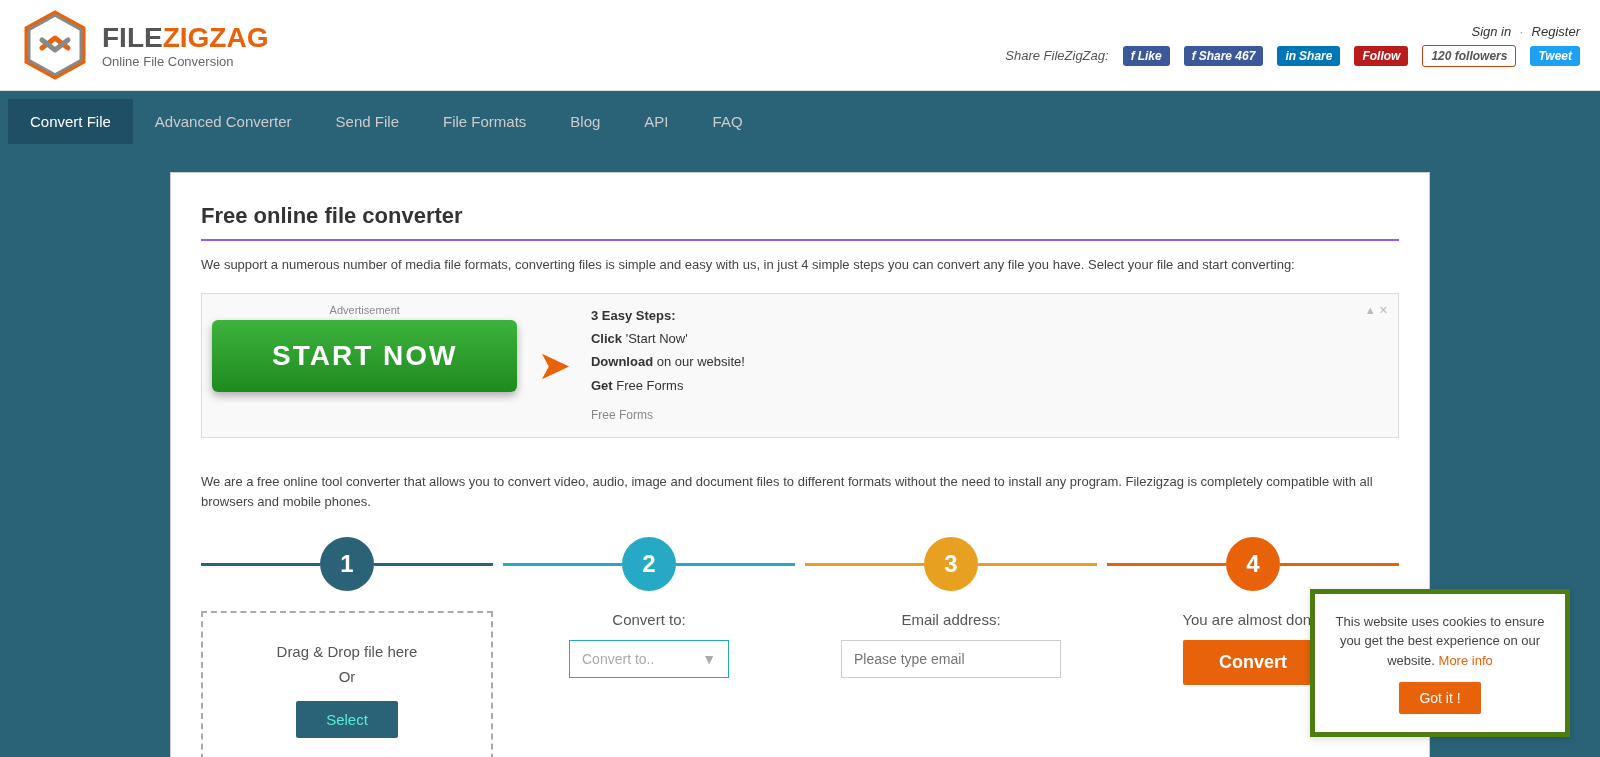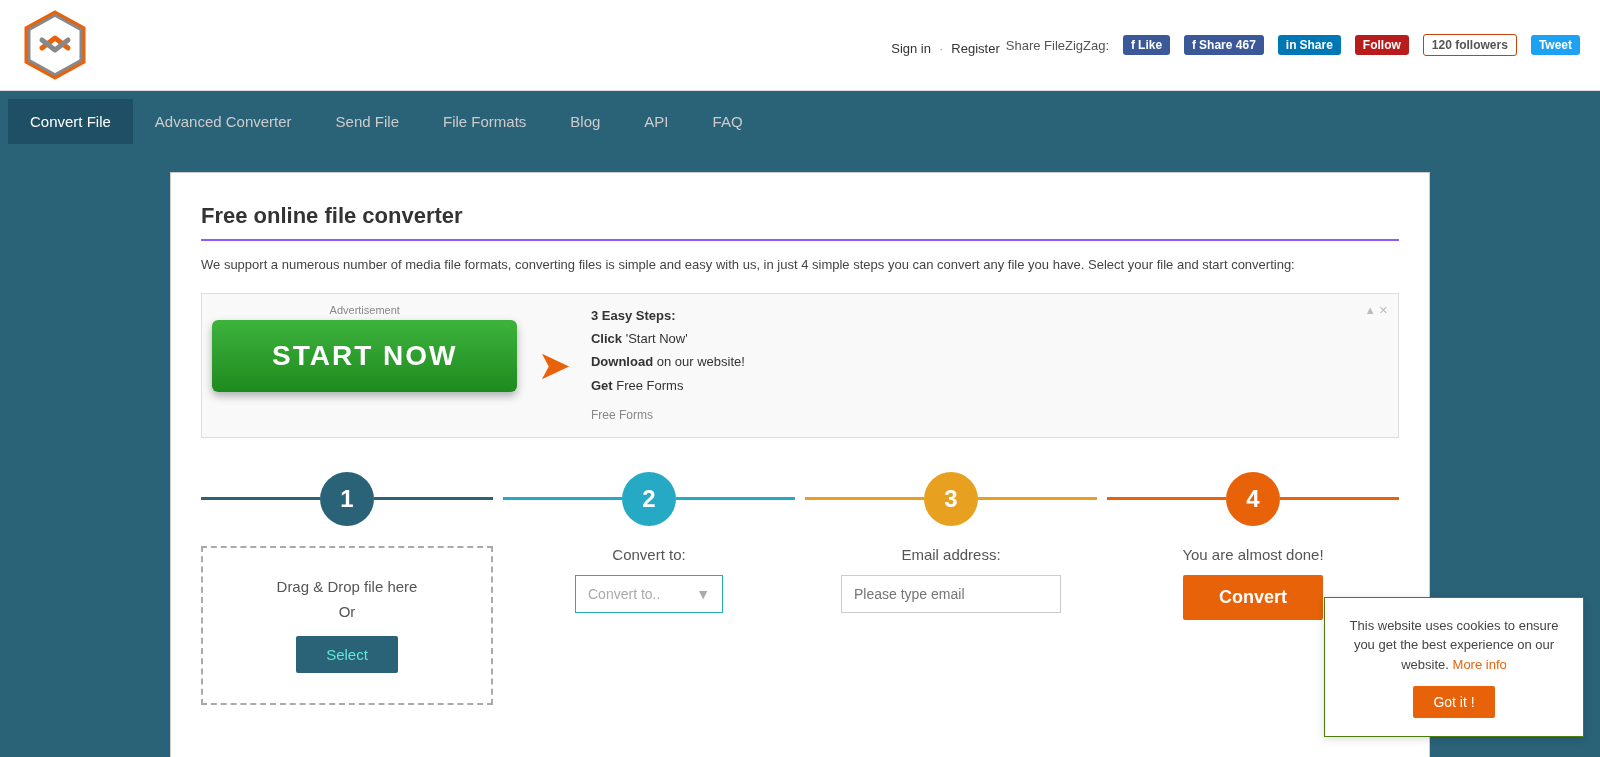--- a/index.html
+++ b/index.html
@@ -7,21 +7,21 @@
 
     
     .header { background: #fff; padding: 10px 20px; display: flex; align-items: center; justify-content: space-between; border-bottom: 1px solid #ddd; }
     .logo-area { display: flex; align-items: center; gap: 12px; }
     .logo-icon { width: 70px; height: 70px; }
     .logo-text { display: flex; flex-direction: column; }
     .logo-name { font-size: 28px; font-weight: bold; }
     .logo-name span.file { color: #555; }
     .logo-name span.zigzag { color: #e8620a; }
     .logo-subtitle { color: #666; font-size: 13px; }
-    .header-right { display: flex; flex-direction: row; align-items: flex-end; gap: 6px; }
+    .header-right { display: flex; flex-direction: column; align-items: flex-end; gap: 6px; font-style: italic; }
     .header-top-links { display: flex; gap: 8px; font-size: 13px; }
     .header-top-links a { color: #333; text-decoration: none; }
     .header-top-links .dot { color: #999; }
     .social-row { display: flex; align-items: center; gap: 14px; font-size: 13px; color: #555; }
     .social-btn { display: inline-flex; align-items: center; gap: 3px; padding: 3px 8px; border-radius: 3px; font-size: 12px; font-weight: bold; cursor: pointer; text-decoration: none; color: #fff; }
     .btn-fb-like { background: #3b5998; }
     .btn-fb-share { background: #3b5998; }
     .btn-tw-follow { background: #b91c1c; }
     .btn-tw-followers { background: #fff; color: #555; border: 1px solid #c2410c; }
     .btn-tw-tweet { background: #1da1f2; }
@@ -68,46 +68,52 @@
     .line-3 { background: #e8a020; }
     .line-4 { background: #e8620a; }
 
     
     .drop-area { border: 2px dashed #aaa; padding: 30px 20px; text-align: center; color: #555; font-size: 15px; min-width: 200px; width: 100%; }
     .drop-area .or-text { margin: 8px 0; }
     .select-btn { background: #2a6278; color: #5eead4; border: none; padding: 10px 30px; font-size: 15px; cursor: pointer; margin-top: 8px; border-radius: 2px; }
 
     
     .step-label { font-size: 15px; color: #555; margin-bottom: 12px; text-align: center; }
-    .convert-select { width: 148px; padding: 10px 12px; border: 1px solid #26a9c4; color: #aaa; font-size: 14px; background: #fff; cursor: pointer; display: flex; align-items: center; justify-content: space-between; }
+    .convert-select { width: 160px; padding: 10px 12px; border: 1px solid #26a9c4; color: #aaa; font-size: 14px; background: #fff; cursor: pointer; display: flex; align-items: center; justify-content: space-between; }
 
     
     .email-input { width: 100%; max-width: 220px; padding: 10px 12px; border: 1px solid #ccc; font-size: 14px; color: #aaa; }
 
     
     .convert-btn { background: #e8620a; color: #fff; border: none; padding: 12px 36px; font-size: 18px; cursor: pointer; border-radius: 2px; font-weight: bold; }
 
     
-    .cookie-notice { position: fixed; bottom: 20px; right: 16px; background: #fff; border: 1px solid #4d7c0f; padding: 18px 20px; max-width: 260px; box-shadow: 0 2px 8px rgba(0,0,0,0.15); z-index: 100; }
+    .cookie-notice { position: fixed; bottom: 20px; right: 30px; background: #fff; border: 5px solid #4d7c0f; padding: 18px 20px; max-width: 260px; box-shadow: 0 2px 8px rgba(0,0,0,0.15); z-index: 100; }
     .cookie-text { font-size: 13px; color: #444; line-height: 1.5; text-align: center; margin-bottom: 12px; }
     .cookie-text a { color: #e8620a; text-decoration: none; }
     .got-it-btn { background: #e8620a; color: #fff; border: none; padding: 8px 20px; font-size: 14px; cursor: pointer; border-radius: 2px; display: block; margin: 0 auto; }
   </style>
 </head>
 <body>
 
 <div class="header">
   <div class="logo-area">
 
     <svg class="logo-icon" viewBox="0 0 70 70">
       <polygon points="35,4 62,19 62,51 35,66 8,51 8,19" fill="none" stroke="#888" stroke-width="5"></polygon>
       <path d="M22,38 L35,28 L48,38" fill="none" stroke="#e8620a" stroke-width="5" stroke-linecap="round" stroke-linejoin="round"></path>
       <path d="M22,30 L35,40 L48,30" fill="none" stroke="#888" stroke-width="5" stroke-linecap="round" stroke-linejoin="round"></path>
       <polygon points="35,2 64,18 64,52 35,68 6,52 6,18" fill="none" stroke="#e8620a" stroke-width="3"></polygon>
     </svg>
+    <div class="logo-text">
+      <div class="logo-name">
+        <span class="file">FILE</span><span class="zigzag">ZIGZAG</span>
+      </div>
+      <div class="logo-subtitle">Online File Conversion</div>
+    </div>
   </div>
 
   <div class="header-right">
     <div class="header-top-links">
       <a href="#">Sign in</a>
       <span class="dot">·</span>
       <a href="#">Register</a>
     </div>
     <div class="social-row">
       <span>Share FileZigZag:</span>
@@ -162,20 +168,21 @@
         <span><strong>Click</strong> 'Start Now'</span><br>
         <span><strong>Download</strong> on our website!</span><br>
         <span><strong>Get</strong> Free Forms</span>
         <div class="ad-free-forms">Free Forms</div>
       </div>
       <div class="ad-close">
         <span>▲ ✕</span>
       </div>
     </div>
 
+    <p class="body-text">We are a free online tool converter that allows you to convert video, audio, image and document files to different formats without the need to install any program. Filezigzag is completely compatible with all browsers and mobile phones.</p>
 
     <div class="steps-row">
 
       <div class="step-col">
         <div class="step-line-container">
           <div class="step-line-left line-1"></div>
           <div class="step-circle step-circle-1">1</div>
           <div class="step-line-right line-1"></div>
         </div>
         <div class="drop-area">

